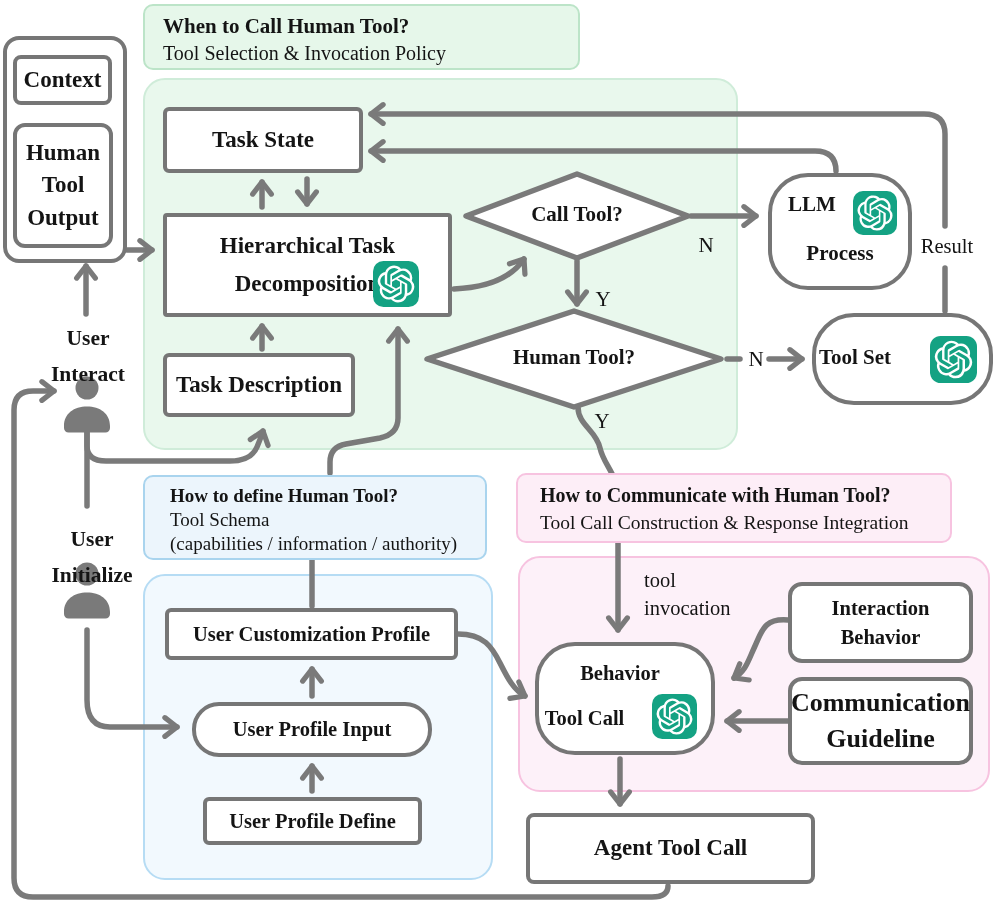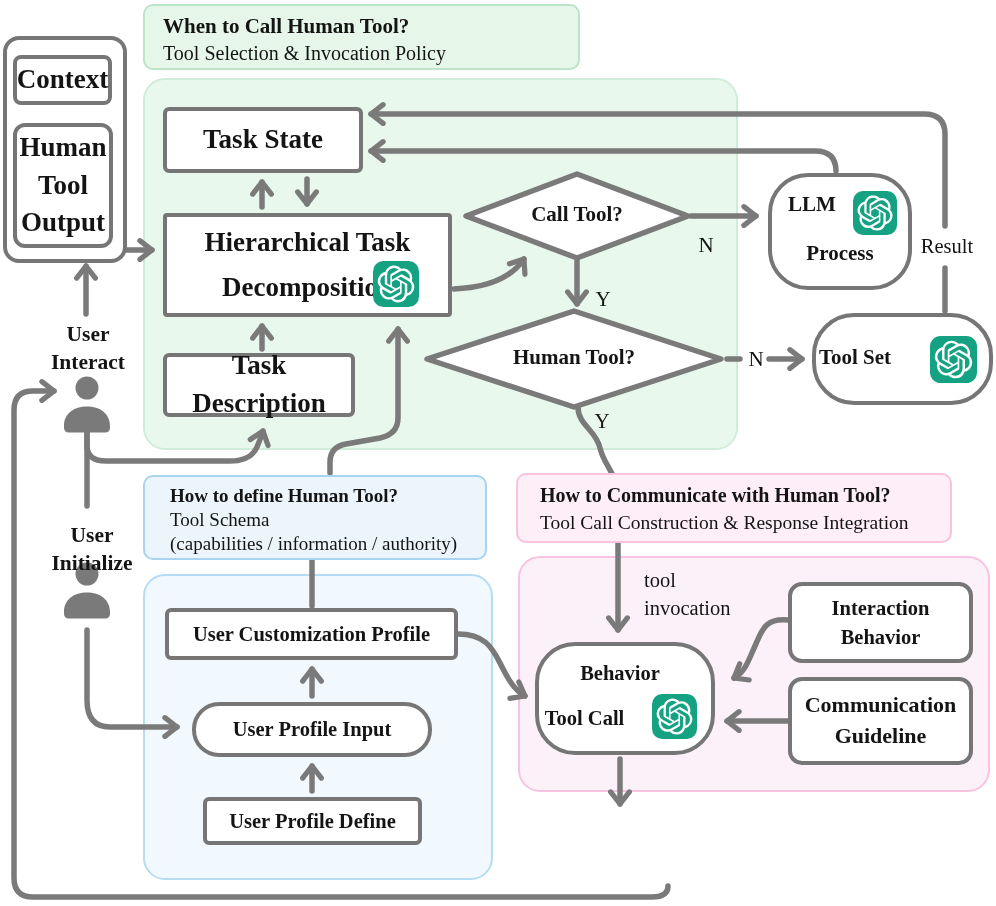--- a/index.html
+++ b/index.html
@@ -18,25 +18,25 @@
   .hdr .s{font-size:20px;white-space:pre-line;}
   .hdr.green{background:#e6f7ea;border:2.5px solid #bce4c8;border-radius:10px;}
   .hdr.blue{background:#ecf5fc;border:2.5px solid #a9d4ee;border-radius:10px;padding-top:6px;}
   .hdr.blue .t{font-size:19px;line-height:25px;}
   .hdr.blue .s{font-size:19px;line-height:24px;}
   .hdr.pink{background:#fdeef7;border:2.5px solid #f7c3e0;border-radius:10px;padding-left:15px;}
   .hdr.pink .t{font-size:20px;}
   .hdr.pink .s{font-size:19.5px;}
   .node{position:absolute;box-sizing:border-box;background:#fff;border:4.5px solid #767676;
         display:flex;align-items:center;justify-content:center;text-align:center;
-        font-weight:700;font-size:27px;line-height:1.4;z-index:2;}
+        font-weight:700;font-size:23px;line-height:1.4;z-index:2;}
   .pre{white-space:pre-line;font-family:Liberation Serif, serif;}
   .txt{position:absolute;z-index:3;font-weight:700;text-align:center;}
   .elabel{position:absolute;z-index:3;font-size:21px;transform:translate(-50%,-50%);}
-  .alabel{position:absolute;z-index:3;font-weight:700;font-size:21.5px;line-height:28px;
+  .alabel{position:absolute;z-index:3;font-weight:700;font-size:21.5px;line-height:36px;
           text-align:center;transform:translateX(-50%);white-space:pre-line;}
   svg.wires{position:absolute;left:0;top:0;z-index:1;}
   svg.overlay{position:absolute;z-index:2;overflow:visible;}
   .wire{fill:none;stroke:var(--line-gray);stroke-width:5.5;stroke-linecap:round;stroke-linejoin:round;}
   .diamond{fill:#ffffff;stroke:var(--line-gray);stroke-width:5.5;stroke-linejoin:round;}
   .person{fill:var(--line-gray);}
   .oai-bg{fill:var(--openai-green);}
   .logo{position:absolute;z-index:4;}
 </style>
 </head>
@@ -189,25 +189,28 @@
   <div class="txt" style="left:545px;top:662px;width:150px;font-size:20.5px;">Behavior</div>
   <div class="txt" style="left:535px;top:707px;width:99px;font-size:20.5px;">Tool Call</div>
   <svg class="logo overlay" style="left:652px;top:694px;" width="45" height="45">
       <use href="#oai-logo" width="45" height="45"></use>
     </svg>
 
   <div class="node" style="left:788px;top:582px;width:185px;height:81px;border-radius:14px;font-size:20.5px;">
     <span class="pre">Interaction
 Behavior</span>
   </div>
-  <div class="node" style="left:788px;top:677px;width:185px;height:88px;border-radius:14px;font-size:22px;">
+  <div class="node" style="left:788px;top:677px;width:185px;height:88px;border-radius:14px;font-size:26px;">
     <span class="pre">Communication
 Guideline</span>
   </div>
 
+  <div class="node" style="left:526px;top:813px;width:289px;height:71px;border-radius:8px;">
+    <span>Agent Tool Call</span>
+  </div>
 
   <div class="alabel" style="left:88px;top:320px;">User
 Interact</div>
   <div class="alabel" style="left:92px;top:521px;">User
 Initialize</div>
 
   <div class="elabel" style="left:706px;top:245px;">N</div>
   <div class="elabel" style="left:603px;top:299px;">Y</div>
   <div class="elabel" style="left:756px;top:359px;">N</div>
   <div class="elabel" style="left:602px;top:421px;">Y</div>

